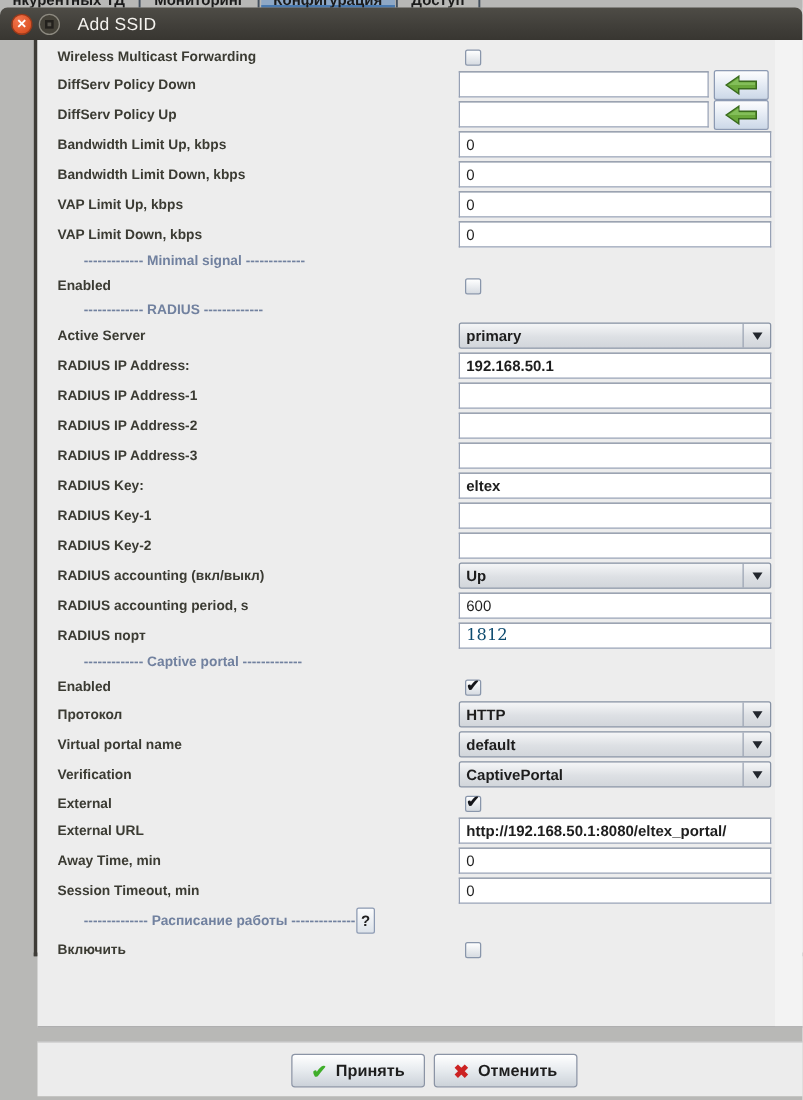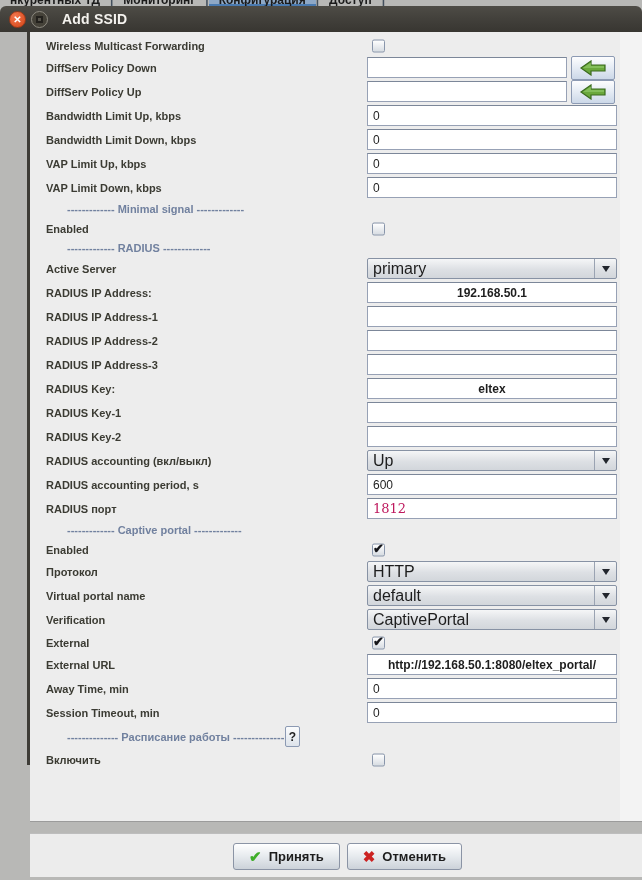--- a/index.html
+++ b/index.html
@@ -18,21 +18,21 @@
   .titlebar { position:absolute; left:0; top:0; width:642px; height:26px;
     background:linear-gradient(#4e4c46, #403e39 60%, #383631); border-radius:6px 6px 0 0;
     display:flex; align-items:center; }
   .closebtn { width:17px; height:17px; margin-left:9px; border-radius:50%;
     background:radial-gradient(circle at 35% 30%, #f4764e, #dd5427 70%, #bf431c);
     border:1px solid #99391a; color:#fff; font-size:10px; font-weight:bold;
     display:flex; align-items:center; justify-content:center; cursor:pointer; }
   .restorebtn { width:17px; height:17px; margin-left:5px; border-radius:50%;
     background:#454239; border:1px solid #8d8a80; display:flex; align-items:center; justify-content:center; cursor:pointer; }
   .restorebtn .sq { width:7px; height:7px; border:2px solid #23211d; background:#57544c; }
-  .title { color:#f4f2ee; font-size:14px; font-weight:bold; margin-left:14px; letter-spacing:.2px; }
+  .title { color:#f4f2ee; font-size:14px; font-weight:normal; margin-left:14px; letter-spacing:.2px; }
 
   .winbody { position:absolute; left:0; top:26px; width:642px; height:733px;
     border-left:3px solid #3e3c37; border-right:4px solid #3e3c37; border-bottom:3px solid #3e3c37;
     background:#ececec;margin-left:27px; }
 
   
   .viewport { position:absolute; left:0; top:0; width:635px; height:790px; background:#ededed;
     border-bottom:1px solid #9b9b9b; overflow:hidden; }
   .rightgap { position:absolute; left:590px; top:0; width:28px; height:100%; background:#f3f3f3; }
   .formpanel { position:relative; padding-top:4px; }
@@ -40,32 +40,32 @@
   .row { position:relative; height:24px; }
   .rh20 { height:20px; } .rh21 { height:21px; } .rh18 { height:18px; }
   .lbl { position:absolute; left:16px; top:50%; transform:translateY(-50%);
     font-size:11px; font-weight:bold; color:#3b3b33; white-space:nowrap; }
   .lbl.section { left:37px; color:#71819f; }
 
   .input { position:absolute; left:337px; top:1px; width:250px; height:21px; background:#fff;
     border:1px solid #97a1b5; border-top-color:#7c8799; padding:0 5px; display:flex; align-items:center;
     font-size:12px; color:#1e1e1e; }
   .input.short { width:200px; }
-  .input.bold { font-weight:bold;justify-content:center; }
-  .input.serif { font-family:"DejaVu Serif", serif; font-size:13px; color:#be185d; }
+  .input.bold { font-weight:bold; }
+  .input.serif { font-family:"DejaVu Serif", serif; font-size:13px; color:#0c4a6e; }
   .input.readonly { background:#e9ebee; border:1px solid #a9c3dd; }
 
   .abtn { position:absolute; left:541px; top:0; width:44px; height:24px;
     background:linear-gradient(#fdfdfe, #e7edf5 45%, #ccd8e8); border:1px solid #8c9ab3; border-radius:2px;
     display:flex; align-items:center; justify-content:center; cursor:pointer; }
 
   .combo { position:absolute; left:337px; top:1px; width:250px; height:21px;
     background:linear-gradient(#f5f6f7, #dde0e4 55%, #d2d6db); border:1px solid #8792a4; border-radius:2px;
     display:flex; cursor:pointer; }
-  .combo .ctxt { flex:1; padding-left:5px; font-size:16px; font-weight:normal; color:#1d1d1d;
+  .combo .ctxt { flex:1; padding-left:5px; font-size:12px; font-weight:bold; color:#1d1d1d;
     display:flex; align-items:center; }
   .combo .carr { width:22px; border-left:1px solid #9aa3b2; display:flex; align-items:center; justify-content:center; }
   .tri { width:0; height:0; border:4px solid transparent; border-top:6px solid #22262d; margin-top:5px; }
 
   .cb { position:absolute; left:342px; top:50%; transform:translateY(-50%); width:13px; height:13px;
     background:linear-gradient(#ffffff, #d7dce2); border:1px solid #8996ab; border-radius:2px; cursor:pointer; }
   .cb .chk { position:absolute; left:0px; top:-4px; font-size:13px; font-weight:bold; color:#15161a; }
 
   .qbtn { position:absolute; left:255px; top:1px; width:15px; height:21px;
     background:linear-gradient(#fbfcfd, #dde3ea); border:1px solid #8c9ab3; border-radius:2px;

